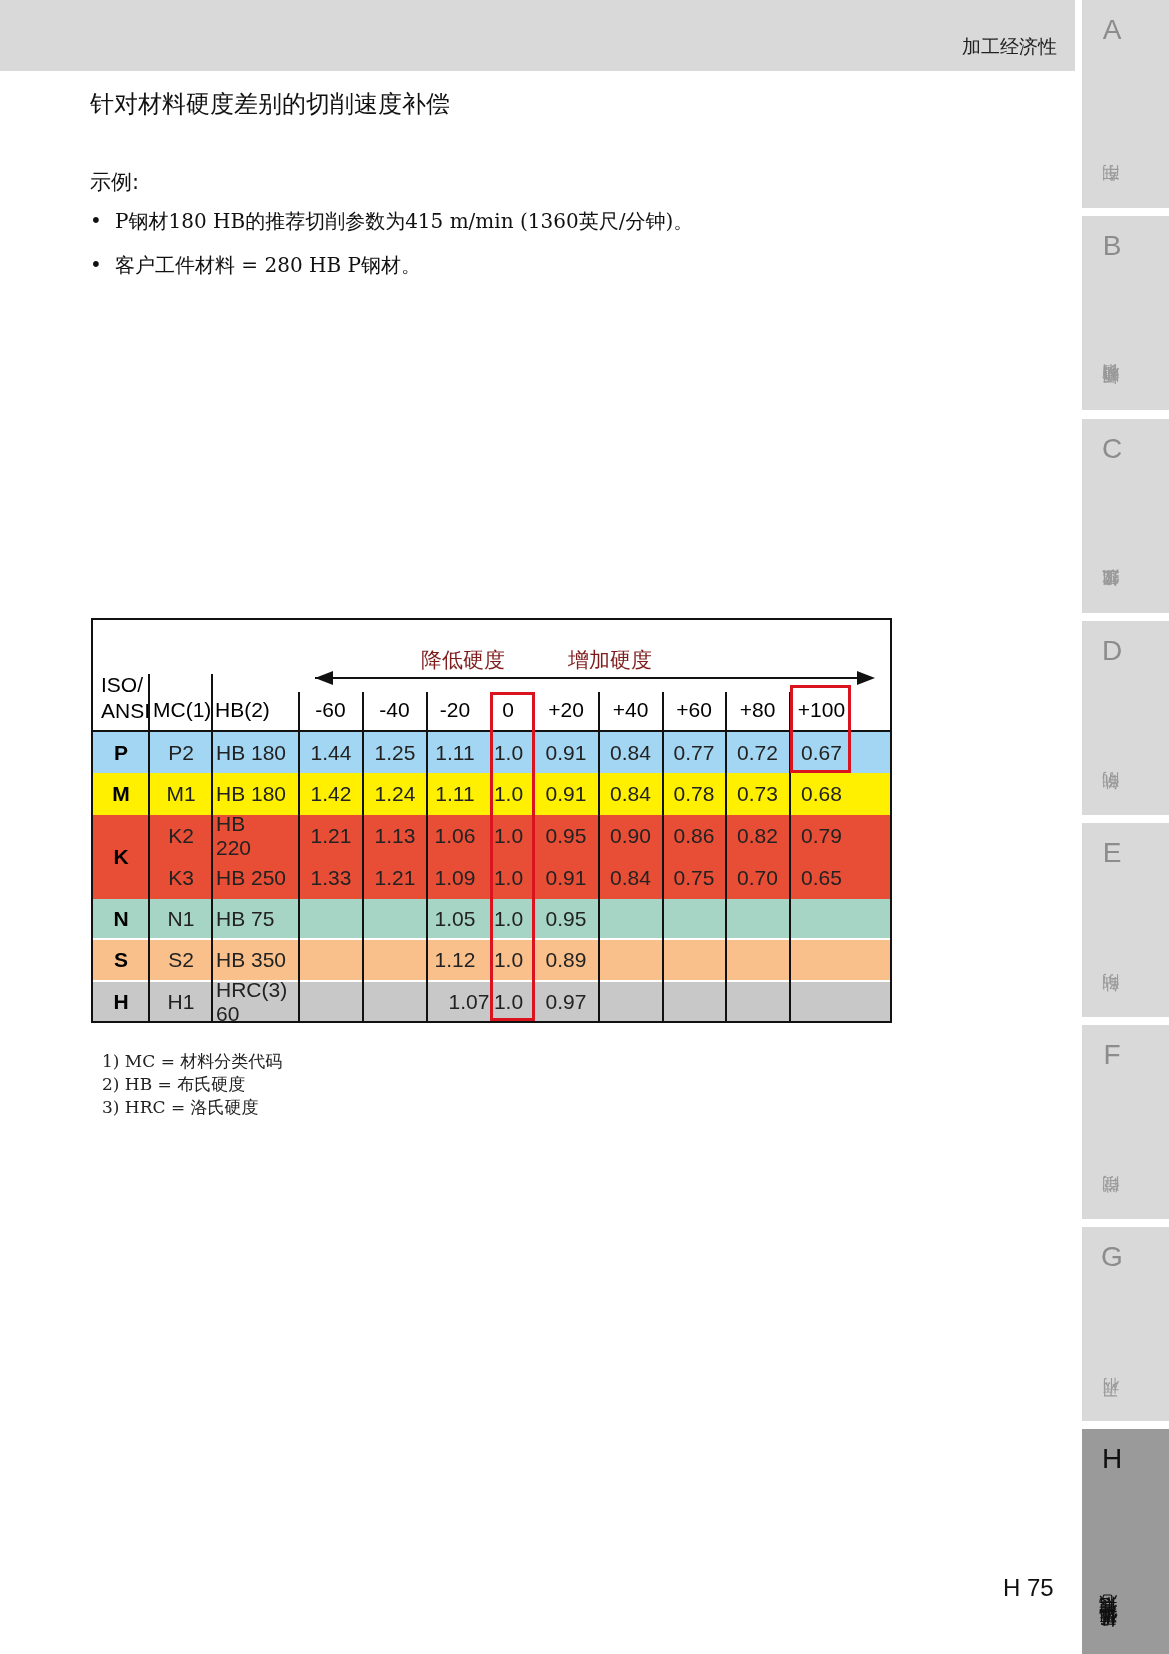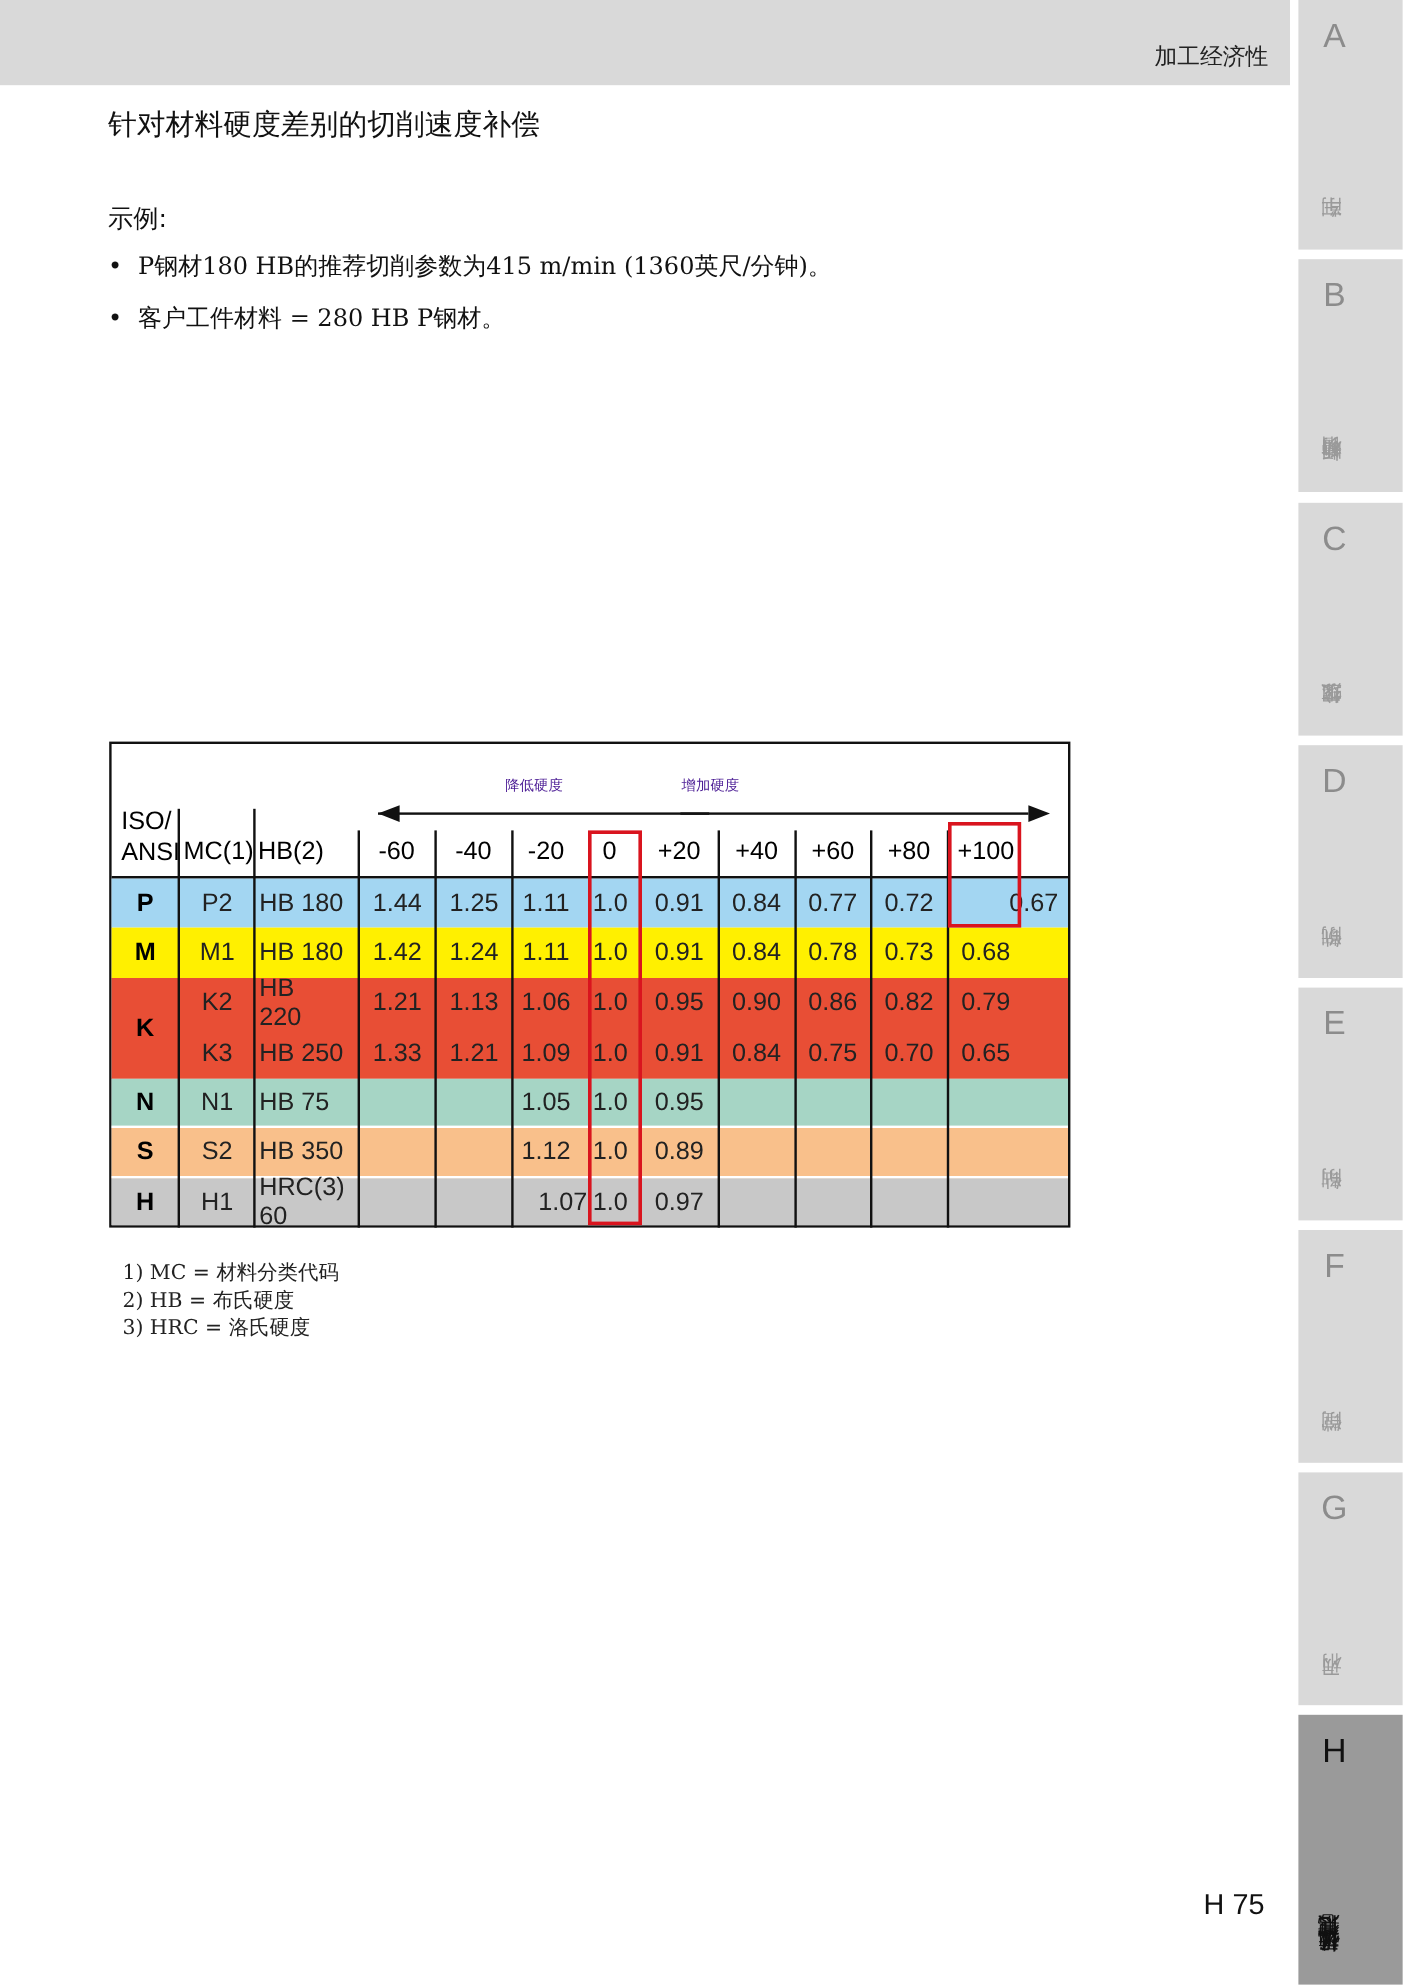--- a/index.html
+++ b/index.html
@@ -12,21 +12,21 @@
   .page-title { position: absolute; left: 90px; top: 88px; font-size: 24px; color: #111; }
 
   .example-label { position: absolute; left: 90px; top: 168px; font-size: 21px; }
   .bullets { position: absolute; left: 90px; top: 206px; width: 800px; font-family: "DejaVu Serif", serif; font-size: 20px; line-height: 31px; color: #111; }
   .bullet { position: relative; padding-left: 25px; margin-bottom: 13px; }
   .bullet::before { content: "•"; position: absolute; left: 0; top: 0; }
 
   
   .table-wrap { position: absolute; left: 91px; top: 618px; width: 801px; height: 405px; border: 2px solid #111; background: #fff; }
   .hdr-zone { position: absolute; left: 0; top: 0; width: 100%; height: 112px; }
-  .arrow-label { position: absolute; font-size: 12px; color: #4c1d95; }
+  .arrow-label { position: absolute; font-size: 21px; color: #7f1d1d; }
   .arrow-line { position: absolute; height: 2px; background: #111; }
   .arrow-head-left { position: absolute; width: 0; height: 0; border-top: 7px solid transparent; border-bottom: 7px solid transparent; border-right: 18px solid #111; }
   .arrow-head-right { position: absolute; width: 0; height: 0; border-top: 7px solid transparent; border-bottom: 7px solid transparent; border-left: 18px solid #111; }
 
   .col-hdr { position: absolute; font-family: "Liberation Sans", sans-serif; font-size: 21px; color: #000; text-align: center; }
   .vline { position: absolute; width: 2px; background: #111; }
 
   .row { position: absolute; left: 0; width: 100%; }
   .cell { position: absolute; top: 0; height: 100%; display: flex; align-items: center; justify-content: center; font-family: "Liberation Sans", sans-serif; font-size: 21px; color: #222; }
   .cell.left { justify-content: flex-start; padding-left: 3px; }
@@ -97,21 +97,21 @@
     <div class="cell" style="left:56px; width:64px;">P2</div>
     <div class="cell left" style="left:120px; width:86px;">HB 180</div>
     <div class="cell" style="left:206px; width:64px;">1.44</div>
     <div class="cell" style="left:270px; width:64px;">1.25</div>
     <div class="cell" style="left:334px; width:56px;">1.11</div>
     <div class="cell" style="left:390px; width:51px;">1.0</div>
     <div class="cell" style="left:441px; width:64px;">0.91</div>
     <div class="cell" style="left:506px; width:63px;">0.84</div>
     <div class="cell" style="left:570px; width:62px;">0.77</div>
     <div class="cell" style="left:633px; width:63px;">0.72</div>
-    <div class="cell" style="left:737px; width:63px;text-align:right;">0.67</div>
+    <div class="cell" style="left:697px; width:63px;text-align:right;">0.67</div>
   </div>
 
   <div class="row" style="top:153px; height:42px; background:#fff000;">
     <div class="cell bold" style="left:0; width:56px;">M</div>
     <div class="cell" style="left:56px; width:64px;">M1</div>
     <div class="cell left" style="left:120px; width:86px;">HB 180</div>
     <div class="cell" style="left:206px; width:64px;">1.42</div>
     <div class="cell" style="left:270px; width:64px;">1.24</div>
     <div class="cell" style="left:334px; width:56px;">1.11</div>
     <div class="cell" style="left:390px; width:51px;">1.0</div>

